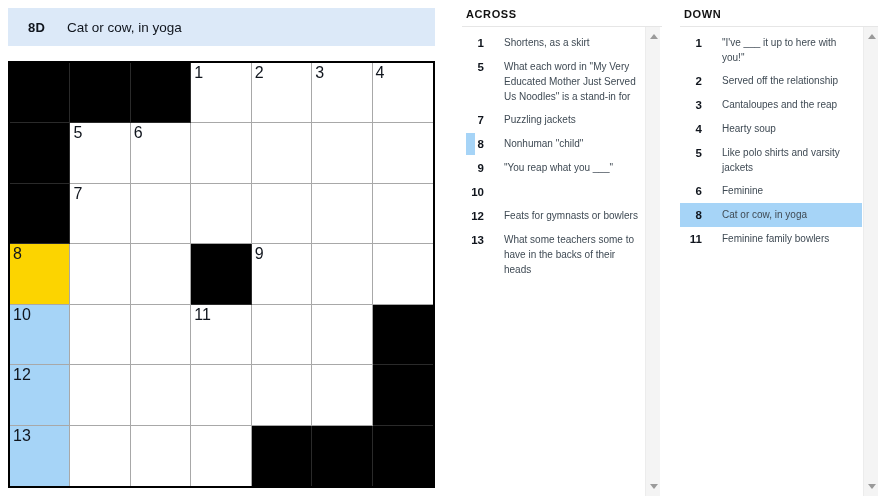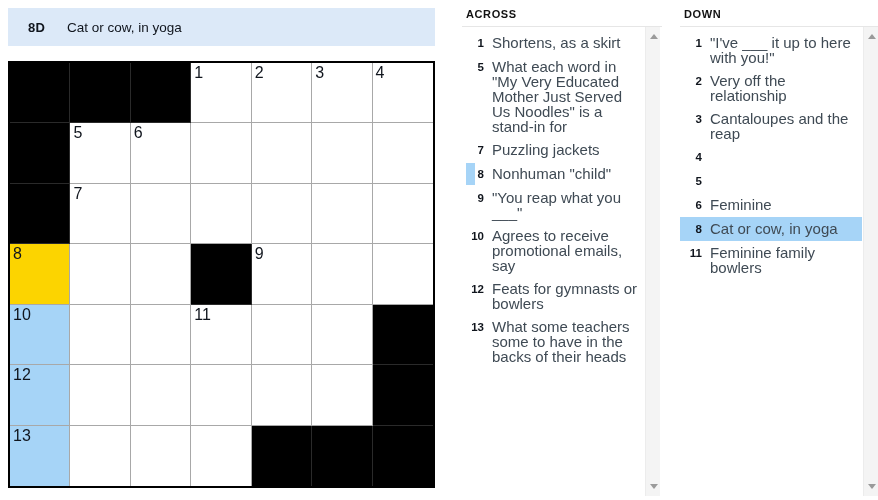--- a/index.html
+++ b/index.html
@@ -102,23 +102,24 @@
     flex: 0 0 24px;
     text-align: right;
     font-size: 11.5px; font-weight: bold;
     color: #10151d;
     padding-right: 8px;
     line-height: 15px;
     padding-top: 1px;
   }
   .clue-item .ctext {
     flex: 1 1 auto;
-    font-size: 15px;
+    font-size: 10px;
     color: #3f4a54;
     line-height: 15px;
+    margin-left: 12px;
   }
 
   
   .scrollbar {
     position: absolute; top: 0; width: 15px; height: 100%;
     background: #f4f4f4;
     border-left: 1px solid #ececec;
   }
   #across-scroll { left: 183px; }
   #down-scroll   { left: 183px; }
@@ -250,21 +251,20 @@
             <span class="marker"></span>
             <span class="cnum">8</span>
             <span class="ctext">Nonhuman "child"</span>
           </div>
           <div class="clue-item">
             <span class="cnum">9</span>
             <span class="ctext">"You reap what you ___"</span>
           </div>
           <div class="clue-item">
             <span class="cnum">10</span>
-            <span class="ctext">Agrees to receive promotional emails, say</span>
           </div>
           <div class="clue-item">
             <span class="cnum">12</span>
             <span class="ctext">Feats for gymnasts or bowlers</span>
           </div>
           <div class="clue-item">
             <span class="cnum">13</span>
             <span class="ctext">What some teachers some to have in the backs of their heads</span>
           </div>
         </div>
@@ -282,31 +282,33 @@
   <div class="clue-col" id="down-col">
     <div class="clue-head">DOWN</div>
     <div class="clue-scroll-area">
       <div class="clue-list" id="down-list">
           <div class="clue-item">
             <span class="cnum">1</span>
             <span class="ctext">"I've ___ it up to here with you!"</span>
           </div>
           <div class="clue-item">
             <span class="cnum">2</span>
-            <span class="ctext">Very off the relationship</span>
+            <span class="ctext">Served off the relationship</span>
           </div>
           <div class="clue-item">
             <span class="cnum">3</span>
             <span class="ctext">Cantaloupes and the reap</span>
           </div>
           <div class="clue-item">
             <span class="cnum">4</span>
+            <span class="ctext">Hearty soup</span>
           </div>
           <div class="clue-item">
             <span class="cnum">5</span>
+            <span class="ctext">Like polo shirts and varsity jackets</span>
           </div>
           <div class="clue-item">
             <span class="cnum">6</span>
             <span class="ctext">Feminine</span>
           </div>
           <div class="clue-item selected">
             <span class="cnum">8</span>
             <span class="ctext">Cat or cow, in yoga</span>
           </div>
           <div class="clue-item">

